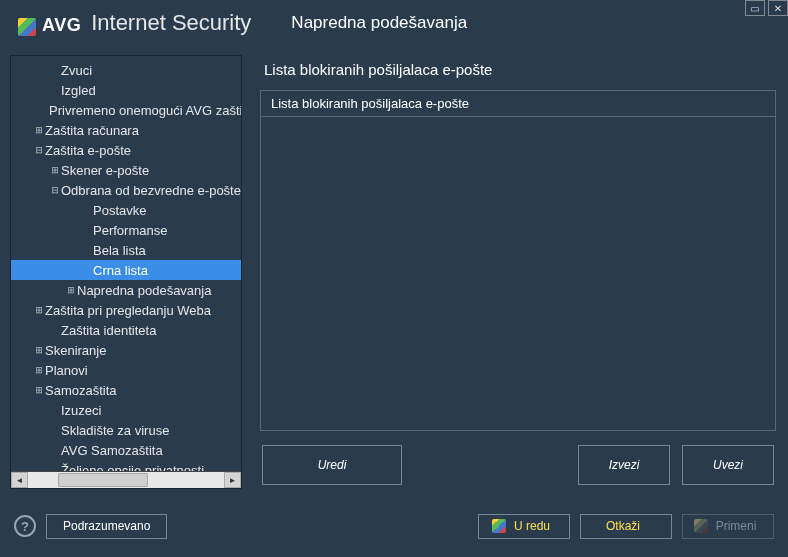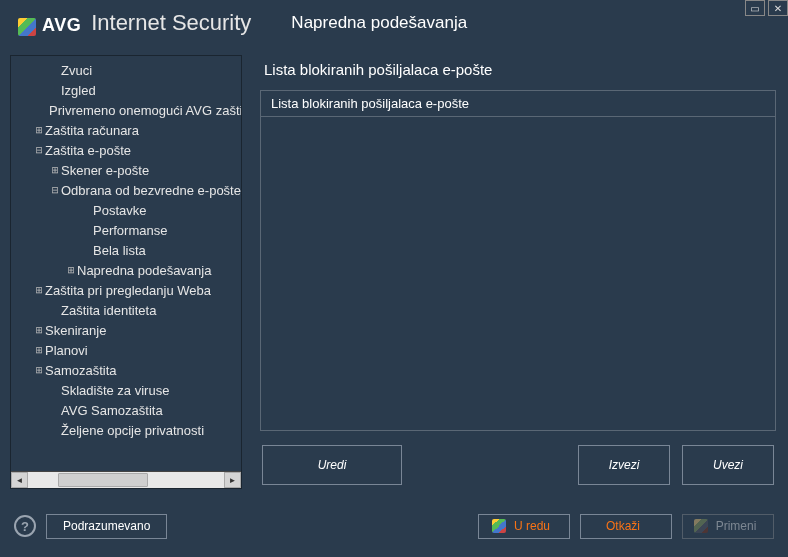--- a/index.html
+++ b/index.html
@@ -194,21 +194,21 @@
   color: #fff;
   height: 25px;
   padding: 0 16px;
   display: flex; align-items: center; justify-content: center;
   cursor: pointer; font-size: 12px;
 }
 .footer-spacer { flex: 1; }
 .btn-flag {
   border: 1px solid #798696;
   background: #2a3b4d;
-  color: #f97316;
+  color: #fde047;
   height: 25px;
   padding: 0 14px 0 8px;
   display: flex; align-items: center; justify-content: center;
   gap: 8px;
   cursor: pointer; font-size: 12px;
   min-width: 92px;
 }
 .btn-flag.disabled { color: #7d8792; border-color: #525d69; cursor: default; text-align: right; }
 .shield-mini {
   width: 14px; height: 14px;
@@ -270,20 +270,24 @@
           <span class="tree-label">Postavke</span>
         </div>
         <div class="tree-item" style="padding-left: 70px;">
           <span class="tree-expander"></span>
           <span class="tree-label">Performanse</span>
         </div>
         <div class="tree-item" style="padding-left: 70px;">
           <span class="tree-expander"></span>
           <span class="tree-label">Bela lista</span>
         </div>
+        <div class="tree-item selected" style="padding-left: 70px;">
+          <span class="tree-expander"></span>
+          <span class="tree-label">Crna lista</span>
+        </div>
         <div class="tree-item" style="padding-left: 54px;">
           <span class="tree-expander">⊞</span>
           <span class="tree-label">Napredna podešavanja</span>
         </div>
         <div class="tree-item" style="padding-left: 22px;">
           <span class="tree-expander">⊞</span>
           <span class="tree-label">Zaštita pri pregledanju Weba</span>
         </div>
         <div class="tree-item" style="padding-left: 38px;">
           <span class="tree-expander"></span>
@@ -293,20 +297,24 @@
           <span class="tree-expander">⊞</span>
           <span class="tree-label">Skeniranje</span>
         </div>
         <div class="tree-item" style="padding-left: 22px;">
           <span class="tree-expander">⊞</span>
           <span class="tree-label">Planovi</span>
         </div>
         <div class="tree-item" style="padding-left: 22px;">
           <span class="tree-expander">⊞</span>
           <span class="tree-label">Samozaštita</span>
+        </div>
+        <div class="tree-item" style="padding-left: 38px;">
+          <span class="tree-expander"></span>
+          <span class="tree-label">Izuzeci</span>
         </div>
         <div class="tree-item" style="padding-left: 38px;">
           <span class="tree-expander"></span>
           <span class="tree-label">Skladište za viruse</span>
         </div>
         <div class="tree-item" style="padding-left: 38px;">
           <span class="tree-expander"></span>
           <span class="tree-label">AVG Samozaštita</span>
         </div>
         <div class="tree-item" style="padding-left: 38px;">

